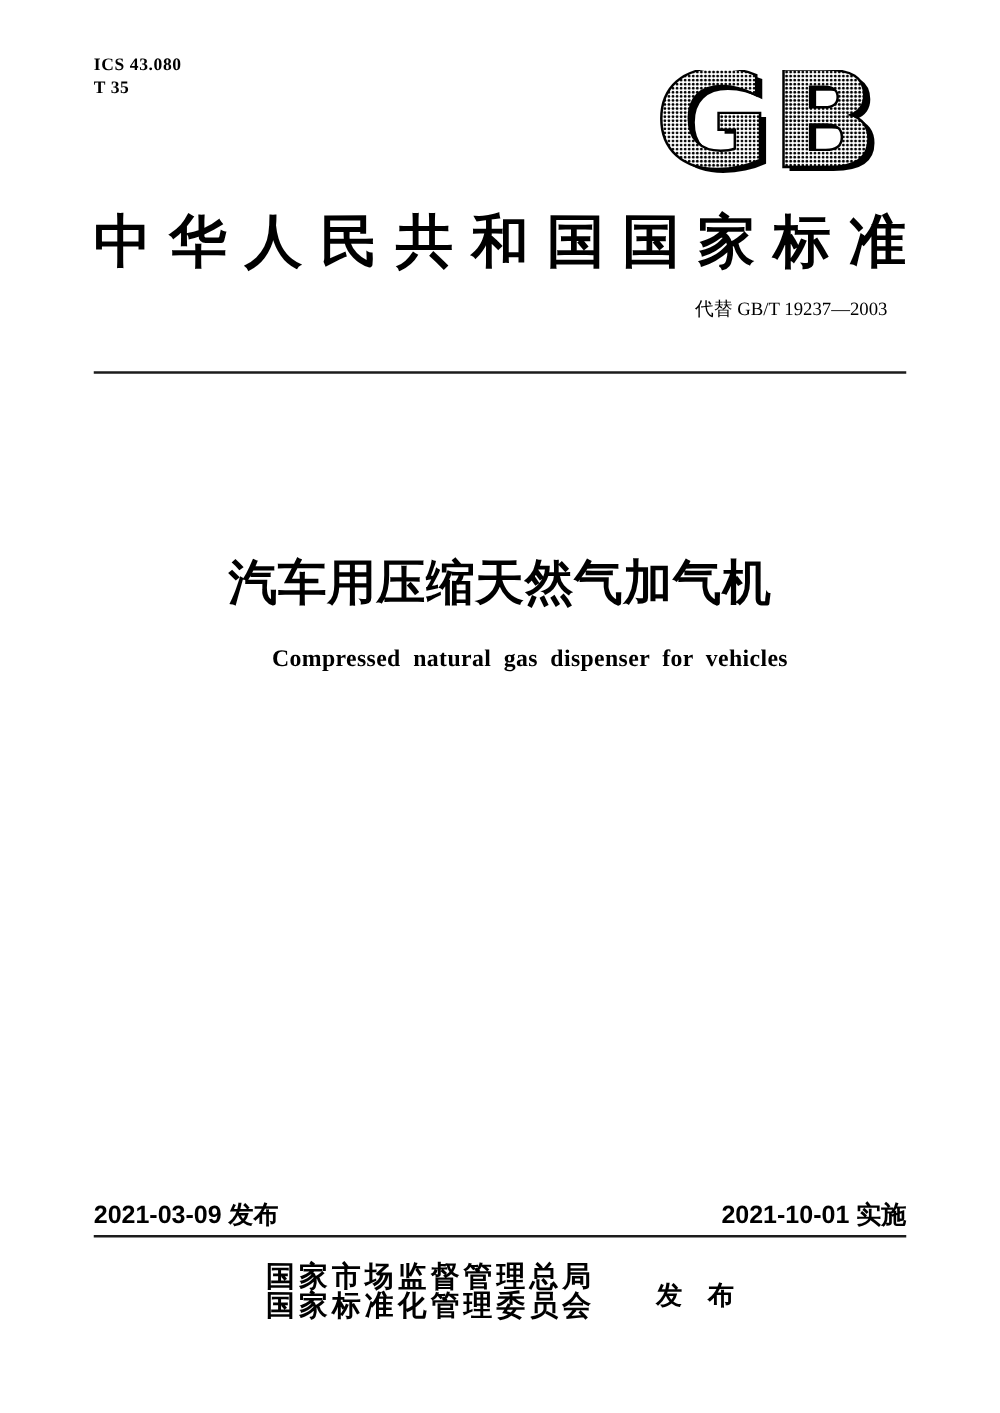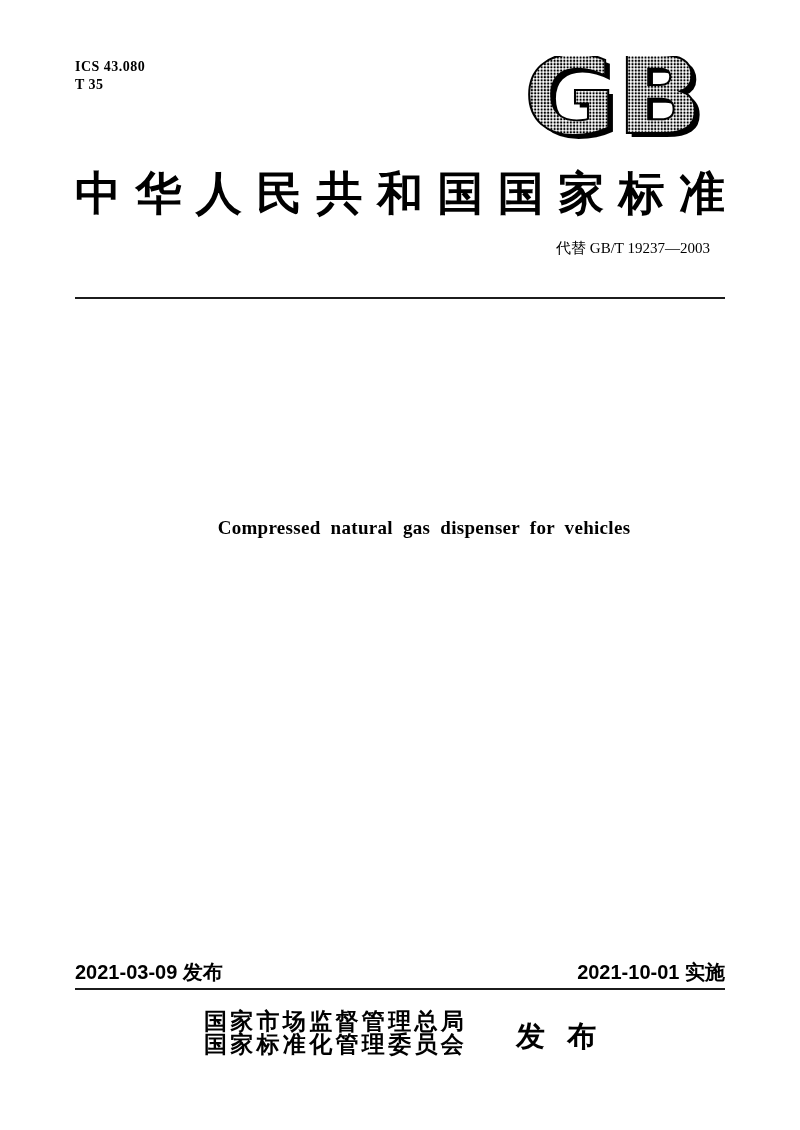--- a/index.html
+++ b/index.html
@@ -7,21 +7,20 @@
   html,body { background:#fff; }
   .page {
     position:relative; width:800px; height:1130px; background:var(--paper);
     overflow:hidden; color:var(--ink);
     font-family:"Liberation Serif","DejaVu Serif",serif;
   }
   .ics-block {
     position:absolute; left:75px; top:44px;
     font:bold 14px/18px "Liberation Serif","DejaVu Serif",serif;
     letter-spacing:0.5px;
-    margin-top:14px;
   }
   .gb-logo { position:absolute; left:518px; top:56px; width:196px; height:84px; }
   .header-title {
     position:absolute; left:75px; top:170px; width:650px; height:50px;
     font-weight:bold; font-size:46px; line-height:48px;
     font-family:"Liberation Serif","DejaVu Serif",serif;
     white-space:nowrap;
   }
   .char-justify { display:flex; justify-content:space-between; }
   .std-num-block { position:absolute; right:90px; top:236px; text-align:right; }
@@ -60,21 +59,21 @@
     position:absolute; left:0; top:1010px; width:100%;
     display:flex; justify-content:center; align-items:flex-start; gap:20px;
   }
   .issuer-lines {
     width:260px;
     font-weight:bold; font-size:23px; line-height:23px;
     font-family:"Liberation Serif","DejaVu Serif",serif;
   }
   .issuer-lines .char-justify { height:23px; }
   .issue-label {
-    font-weight:bold; font-size:29px; line-height:24px; word-spacing:15px;
+    font-weight:bold; font-size:21px; line-height:24px; word-spacing:15px;
     margin-top:14px;
     font-family:"Liberation Serif","DejaVu Serif",serif;
     margin-left:32px;
   }
 </style>
 </head>
 <body>
 
 <div class="page">
 
@@ -109,20 +108,21 @@
       <span>标</span>
       <span>准</span>
     </div>
 
   <div class="std-num-block">
     <div class="std-replaces">代替 GB/T 19237—2003</div>
   </div>
 
   <div class="rule rule-top"></div>
 
+  <div class="main-title-zh">汽车用压缩天然气加气机</div>
 
   <div class="main-title-en">Compressed natural gas dispenser for vehicles</div>
 
   <div class="date-row">
     <span>2021-03-09 发布</span>
     <span>2021-10-01 实施</span>
   </div>
 
   <div class="rule rule-bottom"></div>
 

